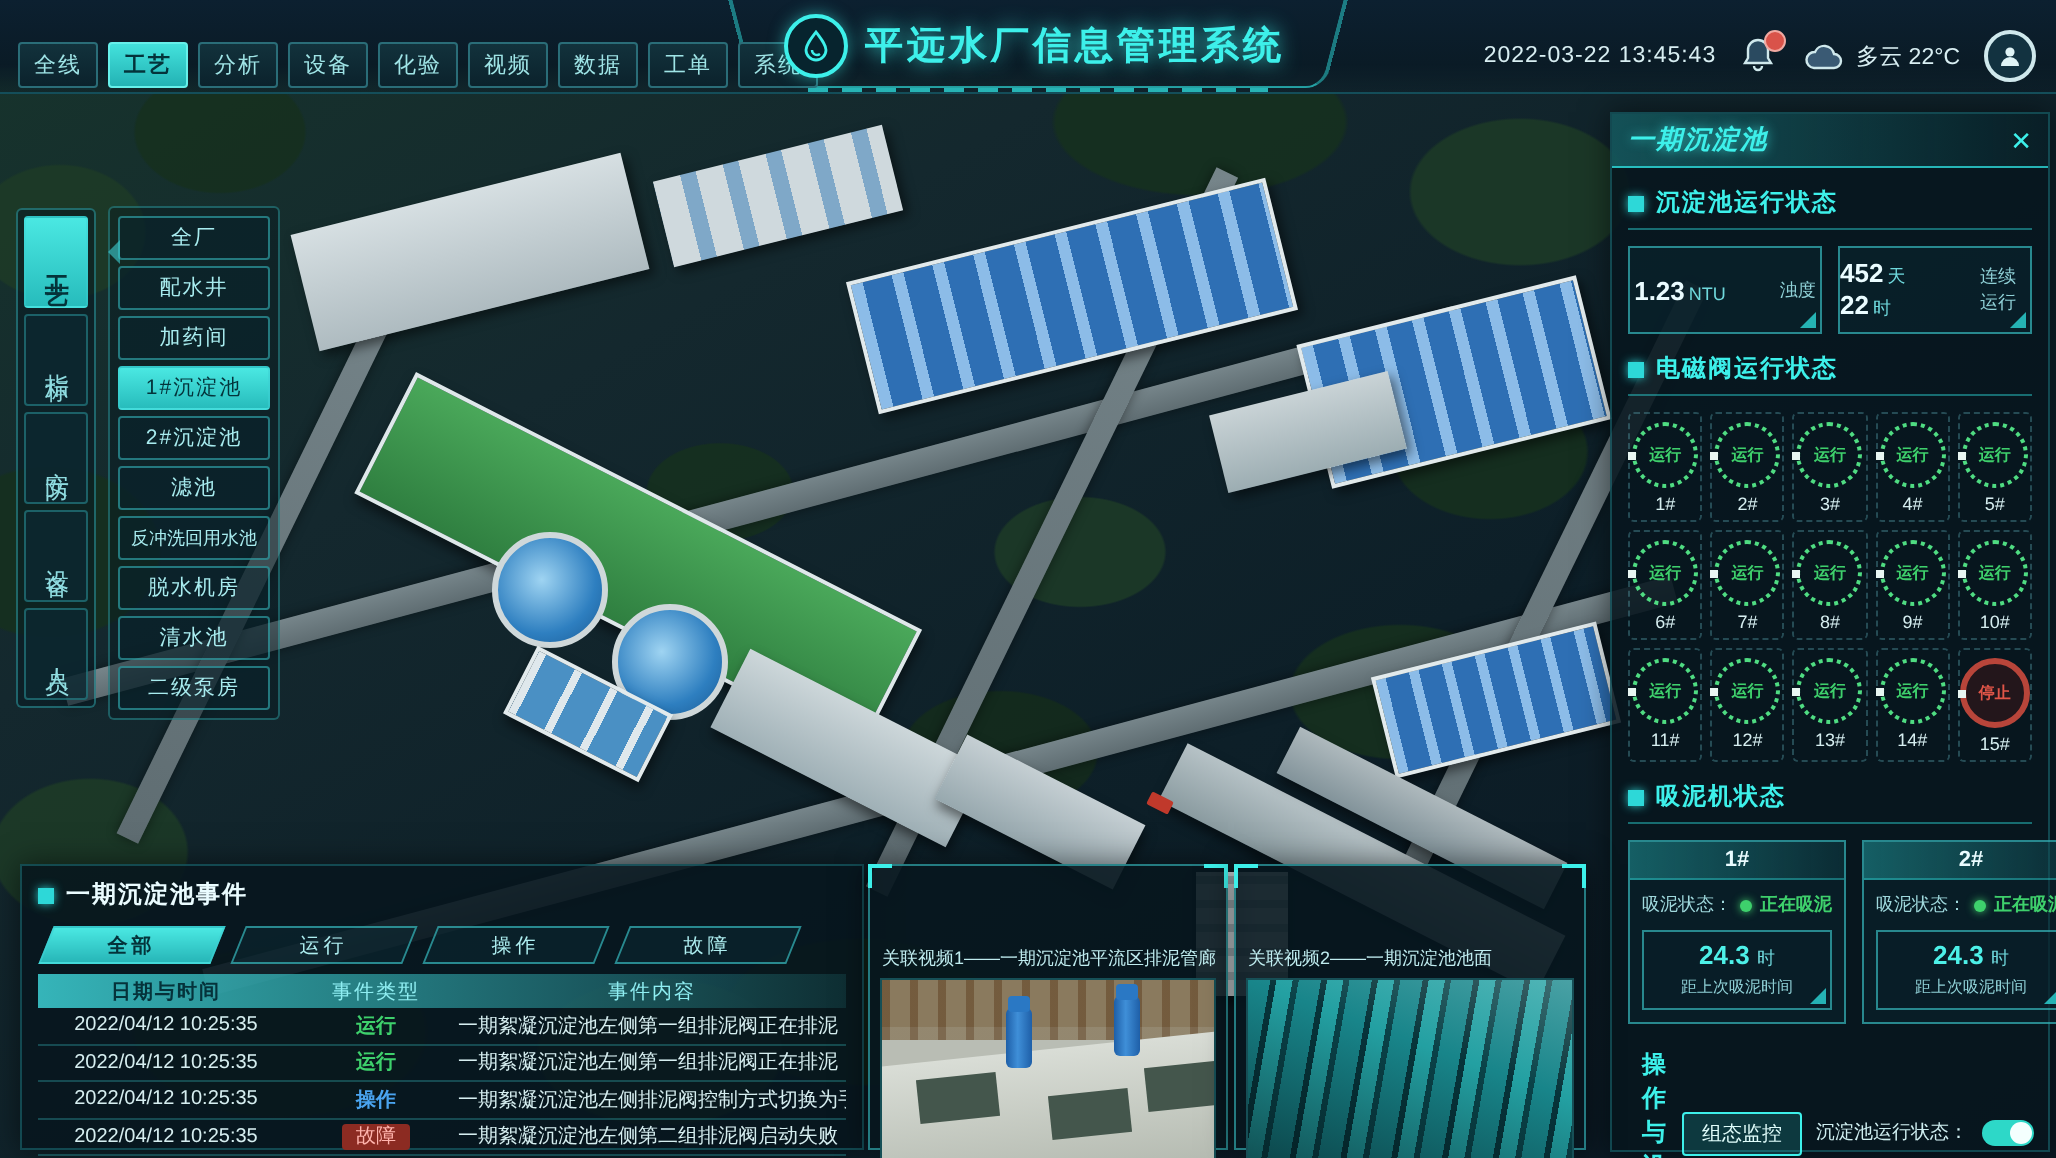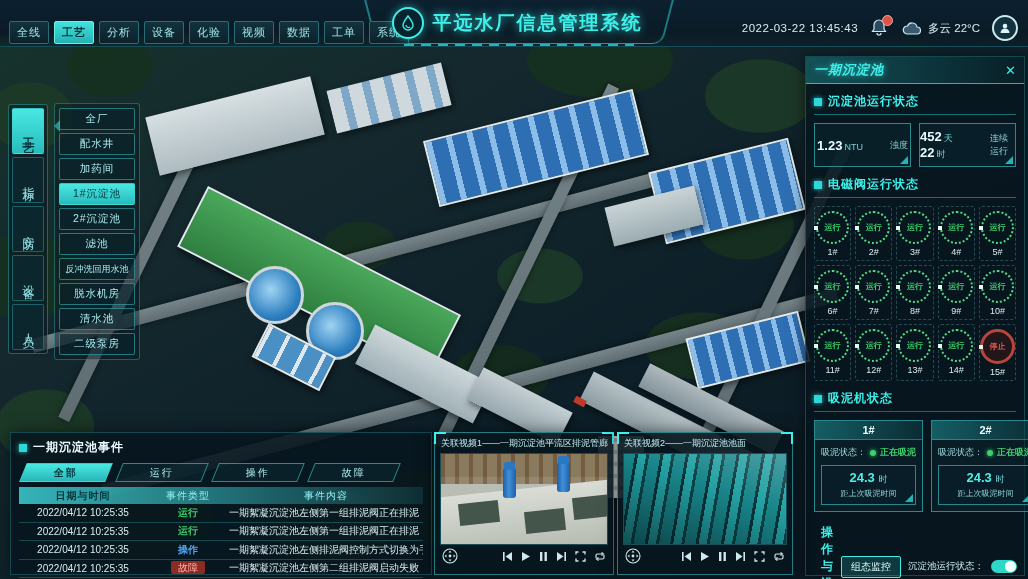--- a/index.html
+++ b/index.html
@@ -136,21 +136,21 @@
   .ev-type[data-state="fault"] span{background:#8c2b22;color:#ffb4ad;padding:1px 7px;border-radius:2px;font-weight:normal;}
   .ev-content{font-size:10px;color:#d6eef0;white-space:nowrap;overflow:hidden;}
   
   .video-panel{position:absolute;top:432px;height:141px;z-index:25;background:rgba(7,22,30,.9);
     border:1px solid rgba(61,208,212,.55);box-shadow:0 0 14px rgba(0,0,0,.5);}
   #video1{left:434px;width:178px;}
   #video2{left:617px;width:174px;}
   .video-panel::before,.video-panel::after{content:"";position:absolute;width:10px;height:10px;top:-1px;}
   .video-panel::before{left:-1px;border-top:2px solid #3df0ea;border-left:2px solid #3df0ea;}
   .video-panel::after{right:-1px;border-top:2px solid #3df0ea;border-right:2px solid #3df0ea;}
-  .vid-title{padding:4px 6px 3px 6px;font-size:9px;color:#bfecef;white-space:nowrap;overflow:hidden;}
+  .vid-title{padding:4px 6px 3px 6px;font-size:9px;color:#bfecef;white-space:nowrap;overflow:hidden;margin-top:36px;}
   .vid-view{margin:0 5px;height:90px;position:relative;overflow:hidden;background:#0a242c;border:1px solid rgba(61,208,212,.25);}
   .v1-art{position:absolute;inset:0;background:linear-gradient(180deg,#8a7a5e 0 26%,#b9bdb4 26% 100%);}
   .v1-scaffold{position:absolute;left:0;top:0;right:0;height:30px;background:repeating-linear-gradient(90deg,#6e5436 0 4px,#8a7a5e 4px 14px);opacity:.8;}
   .v1-deck{position:absolute;left:-10px;top:34px;width:200px;height:70px;background:linear-gradient(180deg,#d9ddd6,#b2b8ae);transform:rotate(-6deg);}
   .v1-pit{position:absolute;width:40px;height:22px;background:#44564c;transform:rotate(-6deg);}
   .pump{position:absolute;width:13px;height:30px;border-radius:3px;background:linear-gradient(90deg,#1e5fa8,#3f8fd8 45%,#1e5fa8);}
   .pump::before{content:"";position:absolute;left:1px;top:-6px;width:11px;height:8px;border-radius:2px;background:#2a78c4;}
   .v2-art{position:absolute;inset:0;background:repeating-linear-gradient(100deg,#18858a 0 11px,#07343a 11px 14px,#23a0a2 14px 22px,#0a4248 22px 25px);}
   .v2-art::after{content:"";position:absolute;inset:0;background:linear-gradient(200deg,rgba(220,245,245,.25),transparent 40%,rgba(2,18,22,.55));}
   .vid-ctrl{height:22px;display:flex;align-items:center;padding:0 7px;gap:8px;}

